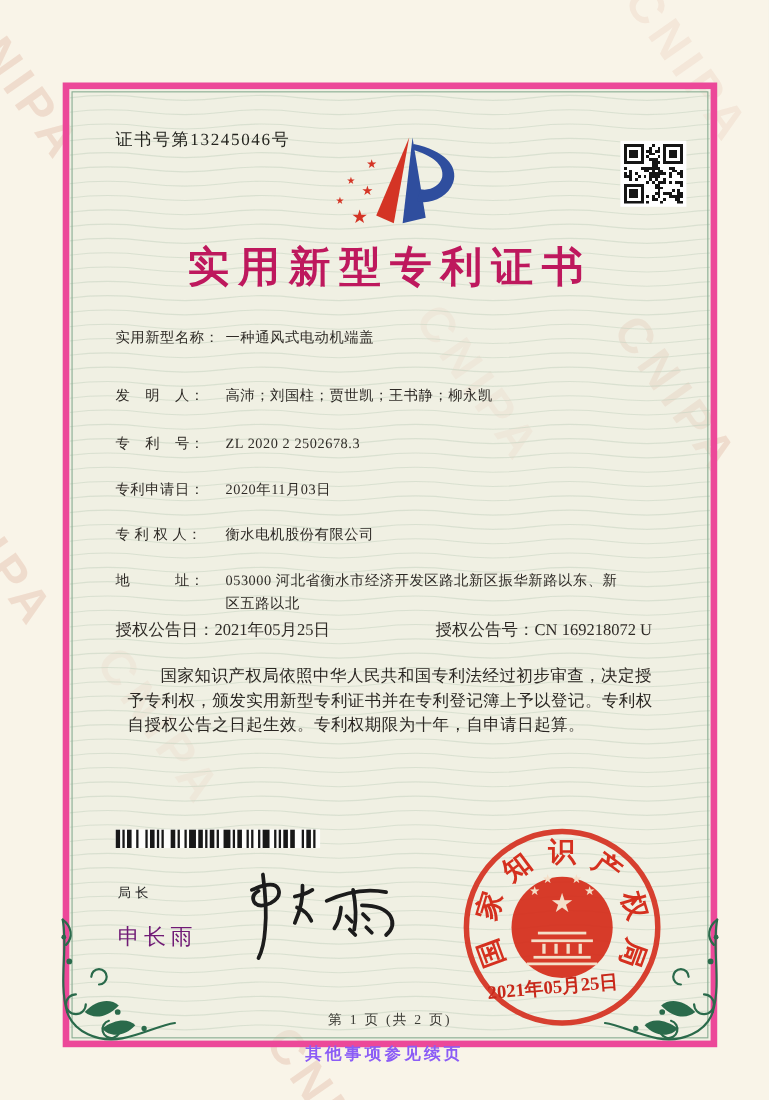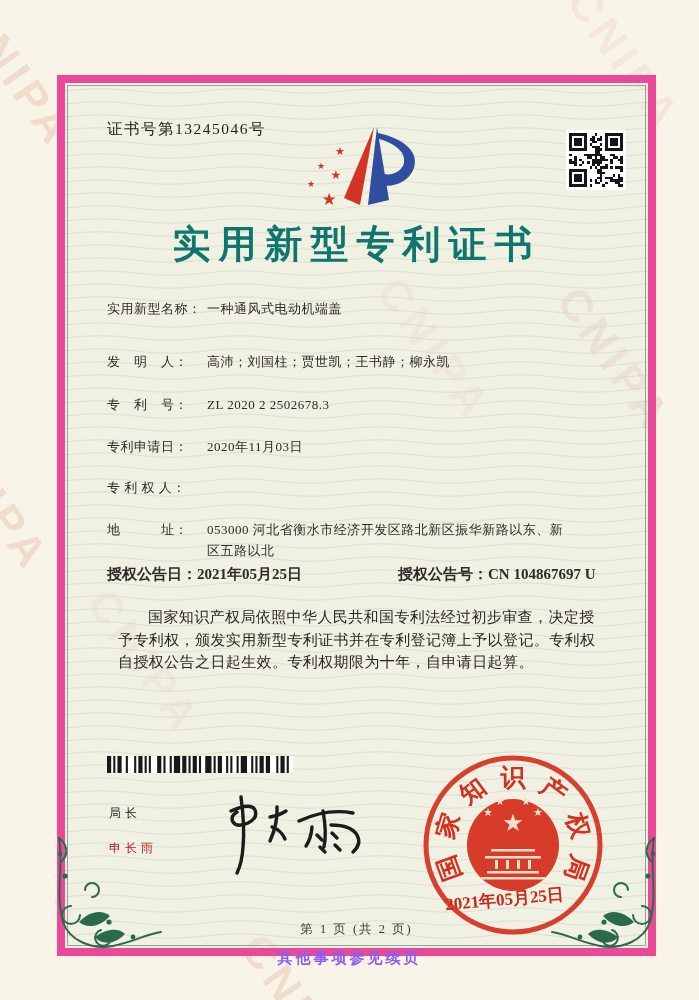--- a/index.html
+++ b/index.html
@@ -5,46 +5,46 @@
   html,body{margin:0;padding:0;background:#e9e5d9;}
   .paper{position:relative;width:699px;height:1000px;background:#f9f4e8;overflow:hidden;
          font-family:"Liberation Serif",serif;color:#2b2b2b;}
   
   .wm{position:absolute;font-family:"Liberation Sans",sans-serif;font-weight:bold;
       font-size:44px;letter-spacing:6px;color:#eacdbc;opacity:.6;
       transform:rotate(55deg);transform-origin:left top;z-index:1;pointer-events:none;}
   .wm.faint{opacity:.33;}
   
   .frame{position:absolute;left:57px;top:75px;width:583px;height:865px;
-         border:8px solid #ec4899;background:rgba(228,233,219,.42);z-index:2;}
+         border:6px solid #ec4899;background:rgba(228,233,219,.42);z-index:2;}
   .frame-inner{position:absolute;inset:2px;border:1px solid #87ac91;pointer-events:none;}
   #waves{position:absolute;left:0;top:0;width:583px;height:865px;z-index:0;}
   .fl{position:absolute;width:130px;height:130px;z-index:4;}
   .fl-bl{left:-16px;bottom:-18px;}
   .fl-br{right:-16px;bottom:-18px;transform:scaleX(-1);}
   .inner{position:absolute;inset:0;z-index:3;}
   .cert-no{position:absolute;left:42px;top:36px;font-size:15.5px;letter-spacing:1.5px;color:#24241f;}
   .logo{position:absolute;left:233px;top:42px;width:145px;height:85px;}
   .qrbox{position:absolute;left:501px;top:47px;width:60px;height:60px;background:#fff;padding:3px;box-sizing:border-box;}
   .qrbox svg{width:100%;height:100%;display:block;fill:#151515;}
   .title{position:absolute;left:0;right:0;top:136px;text-align:center;
-         font-size:38px;font-weight:bold;letter-spacing:8px;color:#0f766e;}
+         font-size:38px;font-weight:bold;letter-spacing:8px;color:#be185d;}
   .row{position:absolute;left:42px;display:flex;font-size:13px;color:#2e2a26;line-height:21px;}
   .row .lbl{width:100px;flex:none;letter-spacing:.5px;}
   .row .val{max-width:380px;letter-spacing:.5px;}
   .r1{top:215px}.r2{top:268px}.r3{top:311px}.r4{top:353px}.r5{top:394px}.r6{top:436px}
   .r6 .val{max-width:368px;}
-  .grant{position:absolute;left:42px;top:482px;width:520px;font-size:15px;color:#2e2a26;font-weight:bold;}
+  .grant{position:absolute;left:42px;top:482px;width:520px;font-size:15px;color:#2e2a26;}
   .grant .p2{position:absolute;left:291px;top:0;}
   .paras{position:absolute;left:42px;top:512px;width:506px;font-size:15px;line-height:22.5px;color:#2a2622;}
   .paras p{margin:11px;text-indent:2em;letter-spacing:.4px;}
   .barcode{position:absolute;left:42px;top:673px;width:186px;height:17px;background:#fdfdfb;}
   .barcode svg{width:100%;height:100%;display:block;}
   .director-title{position:absolute;left:44px;top:722px;font-size:12px;letter-spacing:4px;color:#1f1f1f;}
-  .director-name{position:absolute;left:44px;top:757px;font-size:12px;letter-spacing:4px;color:#b91c1c;}
+  .director-name{position:absolute;left:44px;top:757px;font-size:20px;letter-spacing:4px;color:#701a75;}
   .sig{position:absolute;left:148px;top:706px;width:160px;height:88px;}
   .seal{position:absolute;left:352px;top:666px;width:192px;height:192px;z-index:5;}
   .page-num{position:absolute;left:0;right:0;top:838px;text-align:center;
             font-size:12.5px;letter-spacing:2px;color:#3a3a34;}
   .cont-note{position:absolute;left:0;right:0;top:949px;text-align:center;
              font-size:15px;letter-spacing:3px;color:#8b5cf6;z-index:2;font-weight:bold;}
 </style>
 </head>
 <body>
 
@@ -407,29 +407,30 @@
       <div class="row r3">
         <span class="lbl">专　利　号：</span>
         <span class="val">ZL 2020 2 2502678.3</span>
       </div>
       <div class="row r4">
         <span class="lbl">专利申请日：</span>
         <span class="val">2020年11月03日</span>
       </div>
       <div class="row r5">
         <span class="lbl">专 利 权 人：</span>
+        <span class="val">衡水电机股份有限公司</span>
       </div>
       <div class="row r6">
         <span class="lbl">地　　　址：</span>
         <span class="val">053000 河北省衡水市经济开发区路北新区振华新路以东、新区五路以北</span>
       </div>
 
       <div class="grant">
         <span>授权公告日：</span><span>2021年05月25日</span>
-        <span class="p2"><span>授权公告号：</span><span>CN 104867697 U</span></span>
+        <span class="p2"><span>授权公告号：</span><span>CN 169218072 U</span></span>
       </div>
 
       <div class="paras">
         <p>国家知识产权局依照中华人民共和国专利法经过初步审查，决定授予专利权，颁发实用新型专利证书并在专利登记簿上予以登记。专利权自授权公告之日起生效。专利权期限为十年，自申请日起算。</p>
       </div>
 
       <div class="barcode">
         <svg id="bars" preserveAspectRatio="none" viewBox="0 0 89 16">
             <rect x="0" y="0" width="2" height="16" fill="#181818"></rect>
             <rect x="3" y="0" width="1" height="16" fill="#181818"></rect>

